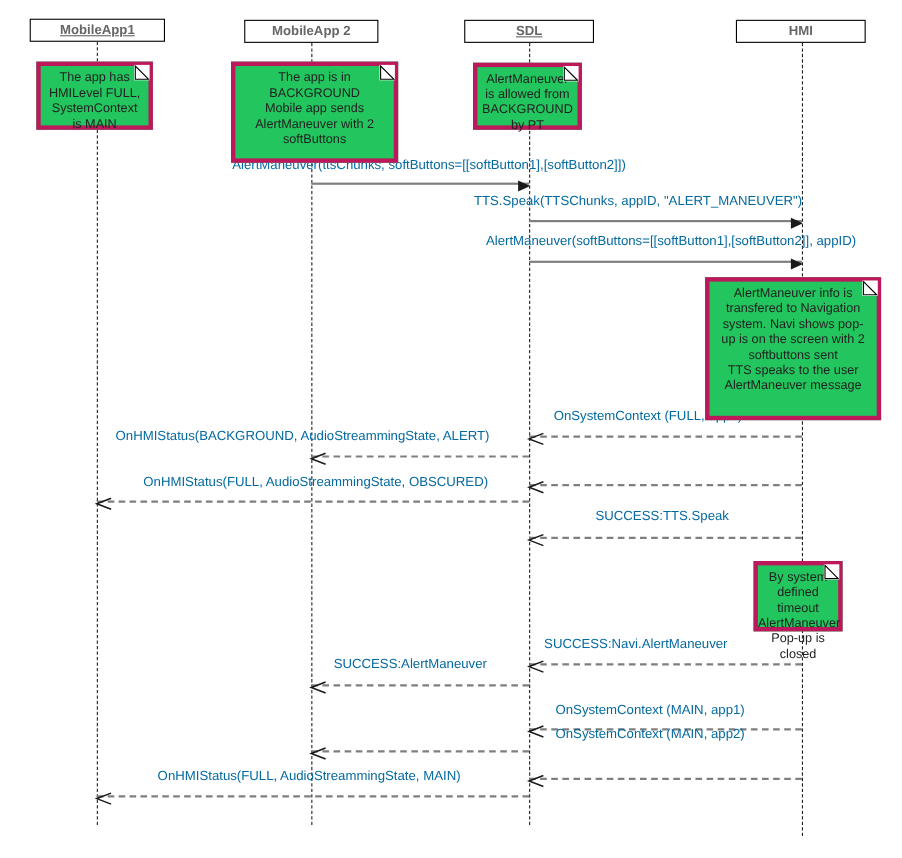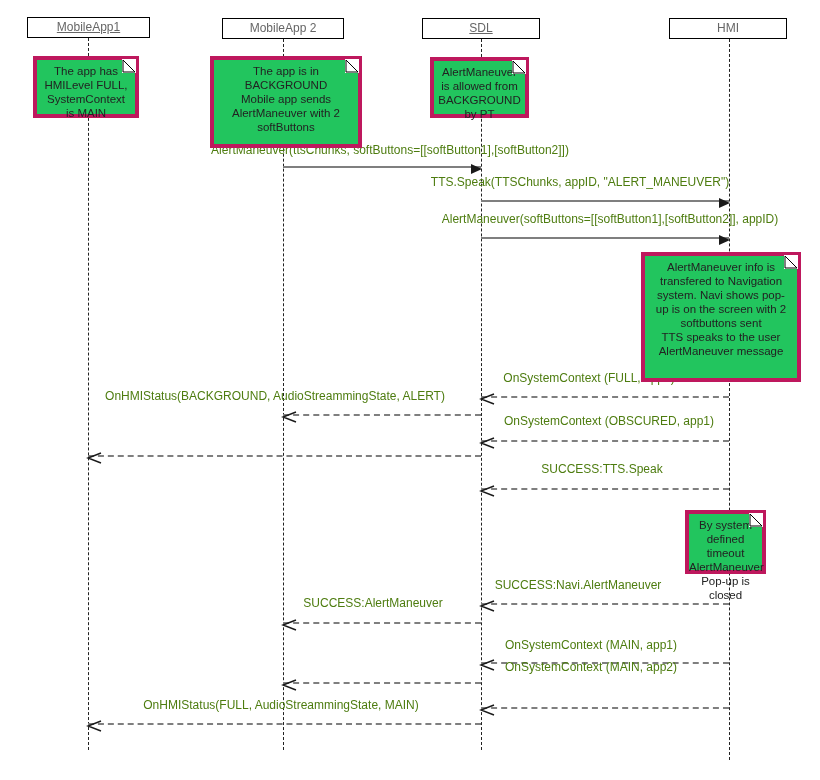--- a/index.html
+++ b/index.html
@@ -7,39 +7,40 @@
     position:relative; width:820px; height:780px; background:#ffffff;
     font-family:"Liberation Sans", sans-serif; overflow:hidden;
   }
   .lifeline {
     position:absolute; width:0; border-left:1px dashed #222;
   }
   .participant {
     position:absolute; height:19px; border:1px solid #000; background:#fff;
     text-align:center; line-height:19px; font-size:12px; color:#666;
     z-index:3;
+    font-weight:bold;
   }
   .participant.underlined span { text-decoration:underline; }
   .note {
     position:absolute; background:#22c55e; border:4px solid #be185d; z-index:4;
     box-sizing:border-box;
   }
   .note-text {
     position:absolute; left:0; right:0; top:4px;
     font-size:11.5px; line-height:14px; color:#222; text-align:center;
     white-space:pre-line;
   }
   .fold {
     position:absolute; top:-1px; right:-1px; width:14px; height:14px;
     background:#fff;
   }
   .fold svg { display:block; }
   .mlabel {
     position:absolute; transform:translateX(-50%); white-space:nowrap;
-    font-size:12px; color:#4d7c0f; z-index:2;
+    font-size:12px; color:#0369a1; z-index:2;
   }
   .mline { position:absolute; height:0; z-index:2; }
   .mline.solid  { border-top:2px solid #7f7f7f; }
   .mline.dashed { border-top:2px dashed #7f7f7f; }
   .head-solid {
     position:absolute; right:-1px; top:-4px; width:0; height:0;
     border-top:5px solid transparent; border-bottom:5px solid transparent;
     border-left:11px solid #1a1a1a;
   }
   .head-open { position:absolute; left:-2px; top:-5px; }
@@ -141,27 +142,27 @@
       </svg>
     </div>
 
   <div class="mlabel" style="left:275px; top:389px">OnHMIStatus(BACKGROUND, AudioStreammingState, ALERT)</div>
   <div class="mline dashed" style="left:283px; top:414px; width:198px">
       <svg class="head-open" width="16" height="12">
         <path d="M15 1 L2 6 L15 11" fill="none" stroke="#1a1a1a" stroke-width="1.4"></path>
       </svg>
     </div>
 
-  <div class="mlabel" style="left:609px; top:414px">OnSystemContext (OBSCURED, app1)</div>
   <div class="mline dashed" style="left:481px; top:440px; width:248px">
       <svg class="head-open" width="16" height="12">
         <path d="M15 1 L2 6 L15 11" fill="none" stroke="#1a1a1a" stroke-width="1.4"></path>
       </svg>
     </div>
 
+  <div class="mlabel" style="left:287px; top:431px">OnHMIStatus(FULL, AudioStreammingState, OBSCURED)</div>
   <div class="mline dashed" style="left:88px; top:455px; width:393px">
       <svg class="head-open" width="16" height="12">
         <path d="M15 1 L2 6 L15 11" fill="none" stroke="#1a1a1a" stroke-width="1.4"></path>
       </svg>
     </div>
 
   <div class="mlabel" style="left:602px; top:462px">SUCCESS:TTS.Speak</div>
   <div class="mline dashed" style="left:481px; top:488px; width:248px">
       <svg class="head-open" width="16" height="12">
         <path d="M15 1 L2 6 L15 11" fill="none" stroke="#1a1a1a" stroke-width="1.4"></path>

